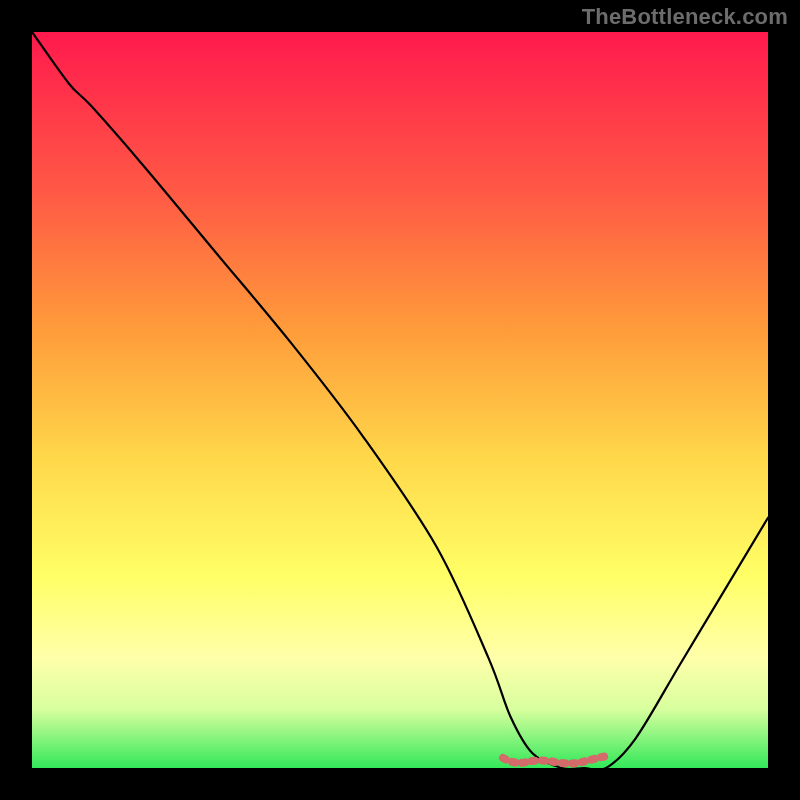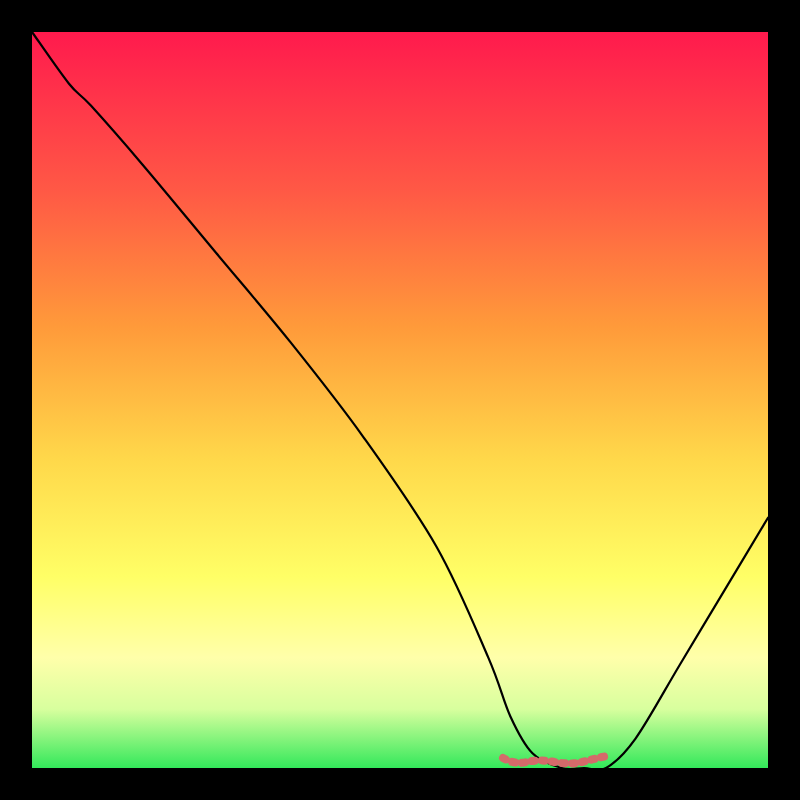--- a/index.html
+++ b/index.html
@@ -51,19 +51,20 @@
     font-size: 22px;
     font-weight: 600;
     letter-spacing: 0.2px;
     user-select: none;
   }
 </style>
 </head>
 <body>
 
 <div class="frame">
+  <div class="watermark">TheBottleneck.com</div>
   <div class="plot">
     <svg class="curve" viewBox="0 0 736 736" preserveAspectRatio="none">
       <path id="main-curve" fill="none" stroke="#000" stroke-width="2.2" stroke-linecap="round" stroke-linejoin="round" d="M 0.00 0.00 C 6.13 8.59, 26.99 39.25, 36.80 51.52 C 46.61 63.79, 46.61 60.11, 58.88 73.60 C 71.15 87.09, 89.55 107.95, 110.40 132.48 C 131.25 157.01, 159.47 191.36, 184.00 220.80 C 208.53 250.24, 233.07 278.45, 257.60 309.12 C 282.13 339.79, 306.67 370.45, 331.20 404.80 C 355.73 439.15, 383.95 478.40, 404.80 515.20 C 425.65 552.00, 444.05 597.39, 456.32 625.60 C 468.59 653.81, 471.04 668.53, 478.40 684.48 C 485.76 700.43, 491.89 712.69, 500.48 721.28 C 509.07 729.87, 521.33 733.55, 529.92 736.00 C 538.51 738.45, 544.64 736.00, 552.00 736.00 C 559.36 736.00, 565.49 740.91, 574.08 736.00 C 582.67 731.09, 591.25 723.73, 603.52 706.56 C 615.79 689.39, 632.96 657.49, 647.68 632.96 C 662.40 608.43, 677.12 583.89, 691.84 559.36 C 706.56 534.83, 728.64 498.03, 736.00 485.76"></path>
       <path id="flat-marker" fill="none" stroke="#d46a6a" stroke-width="8" stroke-linecap="round" stroke-dasharray="3 7" d="M 471.0 726.0 Q 483.0 733.0 495.0 730.0 T 522.6 730.0 T 550.1 730.0 Q 562.1 727.0 574.1 724.0"></path>
     </svg>
   </div>
 </div>
 
 </body></html>

